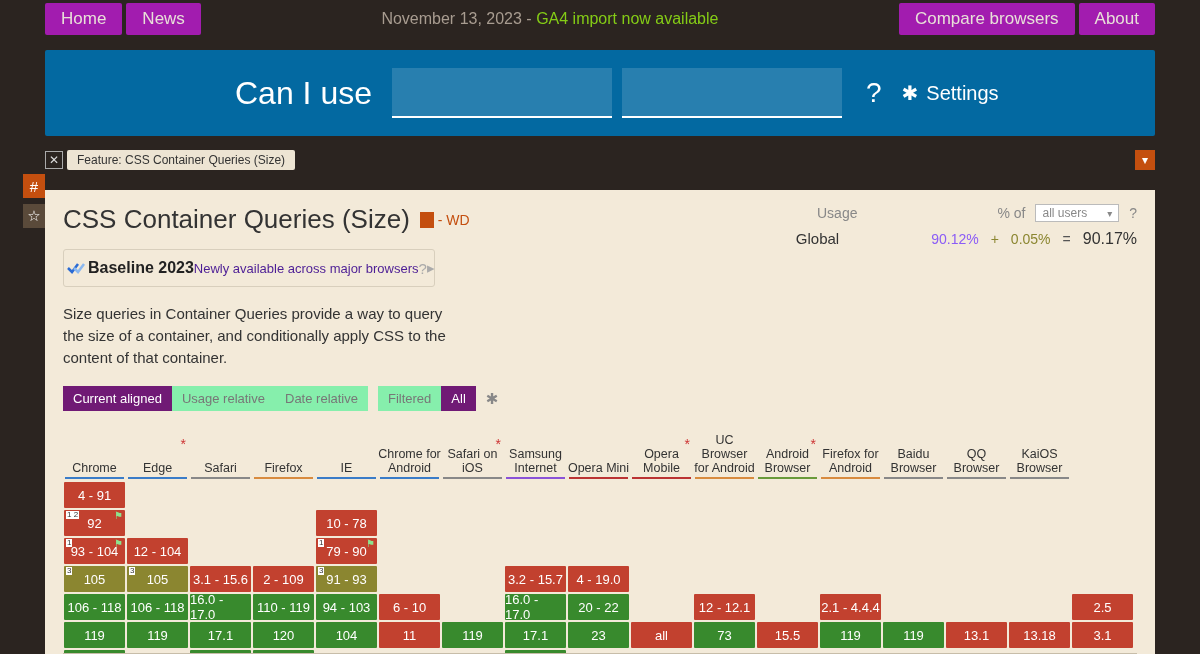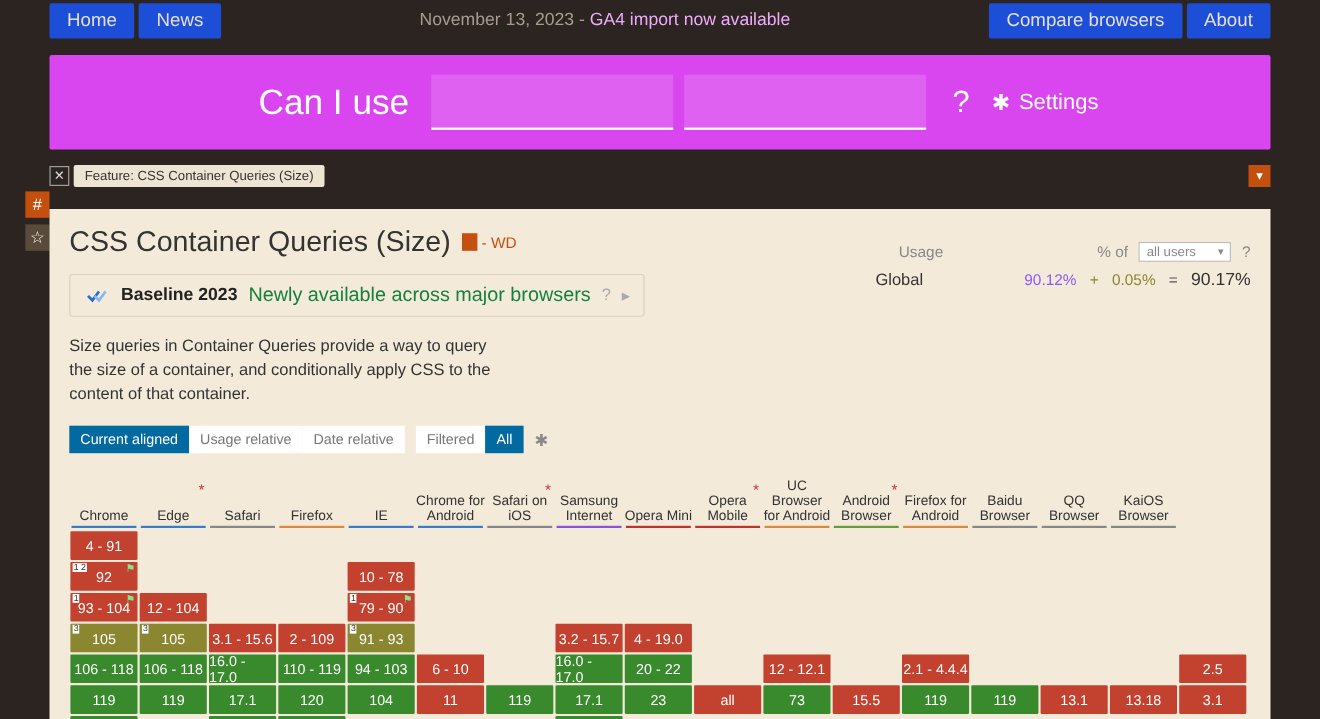--- a/index.html
+++ b/index.html
@@ -14,34 +14,34 @@
 }
 .topbar {
   display: flex;
   align-items: center;
   justify-content: space-between;
   padding: 0 45px 0 45px;
   height: 38px;
 }
 .topbar-left, .topbar-right { display: flex; gap: 4px; }
 .topbar-btn {
-  background: #1d4ed8;
+  background: #a21caf;
   color: #e8e0d8;
   padding: 6px 16px;
   font-size: 17px;
   border-radius: 2px;
 }
 .topbar-center {
   color: #a89c90;
   font-size: 16px;
 }
-.topbar-center .news-link { color: #f0abfc; }
+.topbar-center .news-link { color: #84cc16; }
 .hero {
   margin: 12px 45px 0 45px;
-  background: #d946ef;
+  background: #0369a1;
   height: 86px;
   display: flex;
   align-items: center;
   padding-left: 190px;
   gap: 10px;
   border-radius: 2px;
 }
 .hero-title {
   color: #fff;
   font-size: 32px;
@@ -114,21 +114,21 @@
 .side-badge.star { background: #5a4a3a; }
 .content-inner { padding: 14px 18px }
 .feature-header { display: flex; align-items: center; gap: 10px; margin-bottom: 14px; }
 .feature-title { font-size: 26px; color: #333; font-weight: 400; }
 .spec-badge { display: flex; gap: 4px }
 .spec-icon { width: 14px; height: 16px; background: #c44f0f; }
 .spec-label { color: #c44f0f; font-size: 14px; }
 .usage-block {
   position: absolute;
   right: 18px;
-  top: 30px;
+  top: 14px;
   text-align: right;
   font-size: 14px;
 }
 .usage-row1 { color: #888; display: flex; justify-content: flex-end; gap: 10px; align-items: center; margin-bottom: 8px;}
 .usage-select {
   border: 1px solid #bbb;
   padding: 1px 6px;
   font-size: 12px;
   background: #fff;
   display: inline-flex;
@@ -137,42 +137,41 @@
 }
 .usage-q { color: #888; }
 .usage-row2 { display: flex; gap: 12px; align-items: baseline; justify-content: flex-end; }
 .usage-global { color: #333; font-size: 15px; margin-right: 80px; }
 .usage-supported { color: #8b5cf6; }
 .usage-partial { color: #8b8630; }
 .usage-eq { color: #555; }
 .usage-total { color: #333; font-size: 16px; }
 .baseline-box {
   border: 1px solid #d8cfbd;
-  padding: 8px 12px;
+  padding: 8px 0;
   display: inline-flex;
   align-items: center;
-  gap: 10px;
   border-radius: 3px;
   margin-bottom: 16px;
 }
 .baseline-icon { width: 24px; height: 20px; position: relative; }
 .baseline-icon svg { display: block; }
 .baseline-year { font-weight: 700; color: #222; }
-.baseline-text { color: #15803d; font-size: 18px; }
+.baseline-text { color: #4c1d95; font-size: 13px; }
 .baseline-q { color: #aaa; font-size: 15px; }
 .description { color: #333; font-size: 15px; line-height: 1.45; max-width: 400px; margin-bottom: 18px; }
 .mode-row { display: flex; align-items: center; gap: 10px; margin-bottom: 14px; }
 .mode-group { display: inline-flex; }
 .mode-btn {
   padding: 5px 10px;
   font-size: 13px;
-  background: #ffffff;
+  background: #86efac;
   color: #777;
 }
-.mode-btn.active { background: #0369a1; color: #fff; }
+.mode-btn.active { background: #701a75; color: #fff; }
 .mode-gear { color: #888; font-size: 15px; }
 .grid-wrap { position: relative; }
 .grid-headers { display: flex; }
 .col {
   width: 63px;
   text-align: center;
   font-size: 12.5px;
   color: #333;
   position: relative;
   padding-bottom: 4px;

